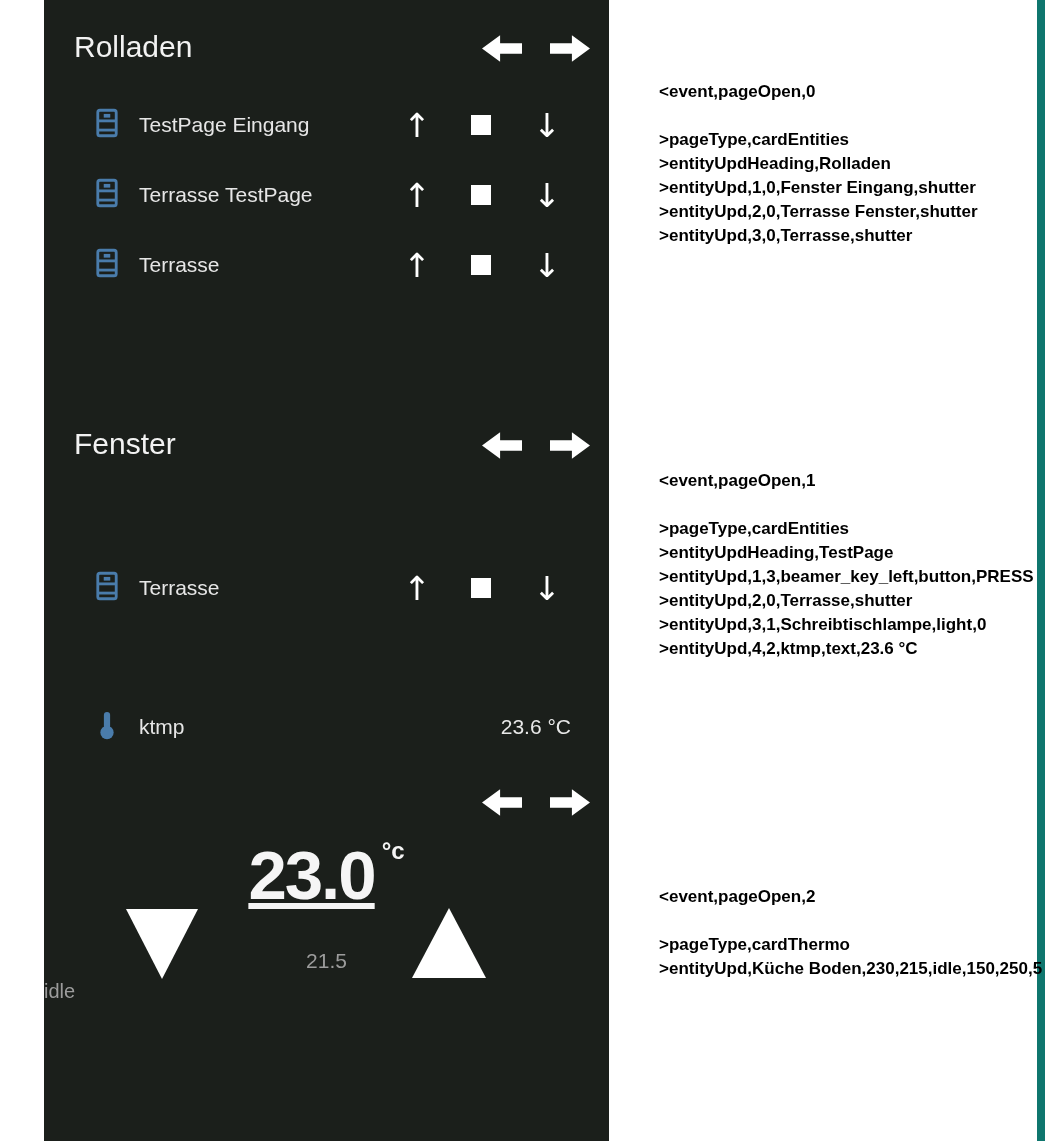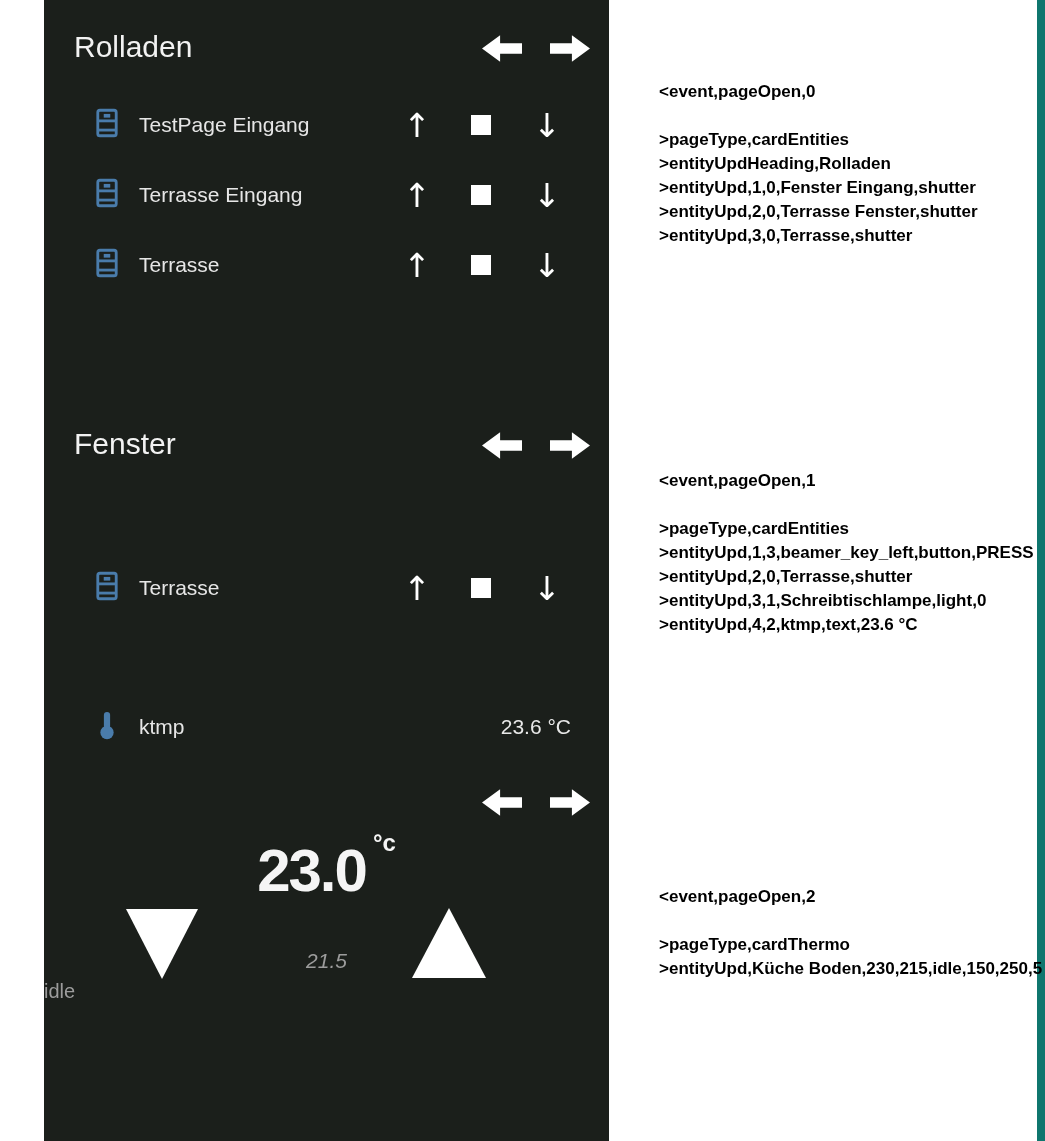--- a/index.html
+++ b/index.html
@@ -26,28 +26,28 @@
   .value{position:absolute;right:38px;top:50%;transform:translateY(-50%);
          font-size:21px;color:#e8e8e8;white-space:nowrap;}
   .value.press{color:#25a3e8;font-weight:700;letter-spacing:1px;cursor:pointer;}
 
   .toggle{position:absolute;right:37px;top:50%;transform:translateY(-50%);width:59px;height:34px;cursor:pointer;}
   .toggle .track{position:absolute;right:0;top:6px;width:50px;height:22px;border-radius:11px;background:#4e4e4e;}
   .toggle .knob{position:absolute;left:0;top:0;width:34px;height:34px;border-radius:50%;background:#a2a2a2;}
 
   
   .thermo-temp{position:absolute;left:0;width:565px;top:66px;text-align:center;color:#f5f5f5;white-space:nowrap;}
-  .big-temp{font-size:60px;font-weight:700;letter-spacing:-2px;line-height:1;}
+  .big-temp{font-size:69px;font-weight:700;letter-spacing:-2px;line-height:1;text-decoration:underline;}
   .temp-unit{font-size:24px;font-weight:700;position:relative;top:-40px;margin-left:7px;}
   .tri{position:absolute;width:0;height:0;cursor:pointer;}
   .tri-down{left:82px;top:134px;border-left:36px solid transparent;border-right:36px solid transparent;
             border-top:70px solid #ffffff;}
   .tri-up{left:368px;top:133px;border-left:37px solid transparent;border-right:37px solid transparent;
           border-bottom:70px solid #ffffff;}
-  .setpoint{position:absolute;left:0;width:565px;top:174px;text-align:center;font-size:21px;color:#9c9c9c;font-style:italic;}
+  .setpoint{position:absolute;left:0;width:565px;top:174px;text-align:center;font-size:21px;color:#9c9c9c;}
   .hvac{position:absolute;left:0;width:565px;top:205px;text-align:left;font-size:20px;color:#9c9c9c;}
   .thermo-title{position:absolute;left:0;width:565px;top:308px;text-align:center;font-size:28px;color:#f0f0f0;}
 
   
   .logs{position:absolute;left:565px;top:0;width:428px;height:1141px;background:#ffffff;}
   .log{position:absolute;left:50px;font-size:17px;line-height:24px;font-weight:700;
        color:#000000;white-space:nowrap;}
   .log .sp{height:24px;}
 </style>
 </head>
@@ -89,21 +89,21 @@
 
       <div class="row" style="top:167px">
         <span class="icon"><svg viewBox="0 0 24 24" width="34" height="34">
               <g fill="none" stroke="#4a7cab" stroke-width="2" stroke-linejoin="round">
                 <rect x="5.5" y="3" width="13" height="18" rx="1.5"></rect>
                 <line x1="5.5" y1="10.5" x2="18.5" y2="10.5"></line>
                 <line x1="5.5" y1="17" x2="18.5" y2="17"></line>
               </g>
               <rect x="9.7" y="5.6" width="4.6" height="2.6" fill="#4a7cab"></rect>
             </svg></span>
-        <span class="label">Terrasse Eingang</span>
+        <span class="label">Terrasse TestPage</span>
         <span class="ctrl up">↑</span>
         <span class="stop"></span>
         <span class="ctrl down">↓</span>
       </div>
 
       <div class="row" style="top:237px">
         <span class="icon"><svg viewBox="0 0 24 24" width="34" height="34">
               <g fill="none" stroke="#4a7cab" stroke-width="2" stroke-linejoin="round">
                 <rect x="5.5" y="3" width="13" height="18" rx="1.5"></rect>
                 <line x1="5.5" y1="10.5" x2="18.5" y2="10.5"></line>
@@ -195,20 +195,21 @@
       <div>&gt;entityUpdHeading,Rolladen</div>
       <div>&gt;entityUpd,1,0,Fenster Eingang,shutter</div>
       <div>&gt;entityUpd,2,0,Terrasse Fenster,shutter</div>
       <div>&gt;entityUpd,3,0,Terrasse,shutter</div>
     </div>
 
     <div class="log" style="top:469px">
       <div>&lt;event,pageOpen,1</div>
       <div class="sp"></div>
       <div>&gt;pageType,cardEntities</div>
+      <div>&gt;entityUpdHeading,TestPage</div>
       <div>&gt;entityUpd,1,3,beamer_key_left,button,PRESS</div>
       <div>&gt;entityUpd,2,0,Terrasse,shutter</div>
       <div>&gt;entityUpd,3,1,Schreibtischlampe,light,0</div>
       <div>&gt;entityUpd,4,2,ktmp,text,23.6 °C</div>
     </div>
 
     <div class="log" style="top:885px">
       <div>&lt;event,pageOpen,2</div>
       <div class="sp"></div>
       <div>&gt;pageType,cardThermo</div>

